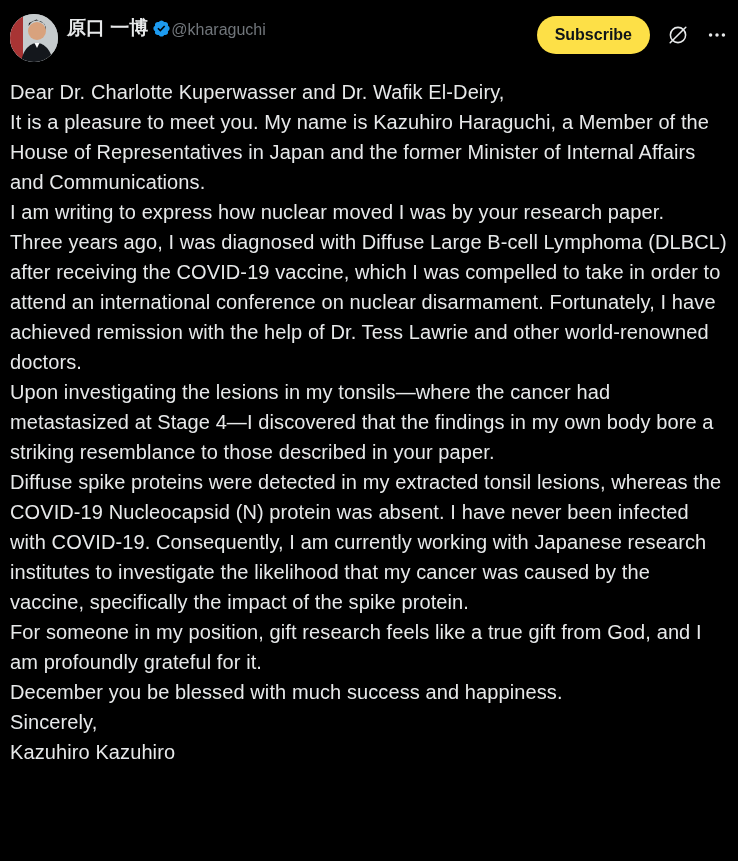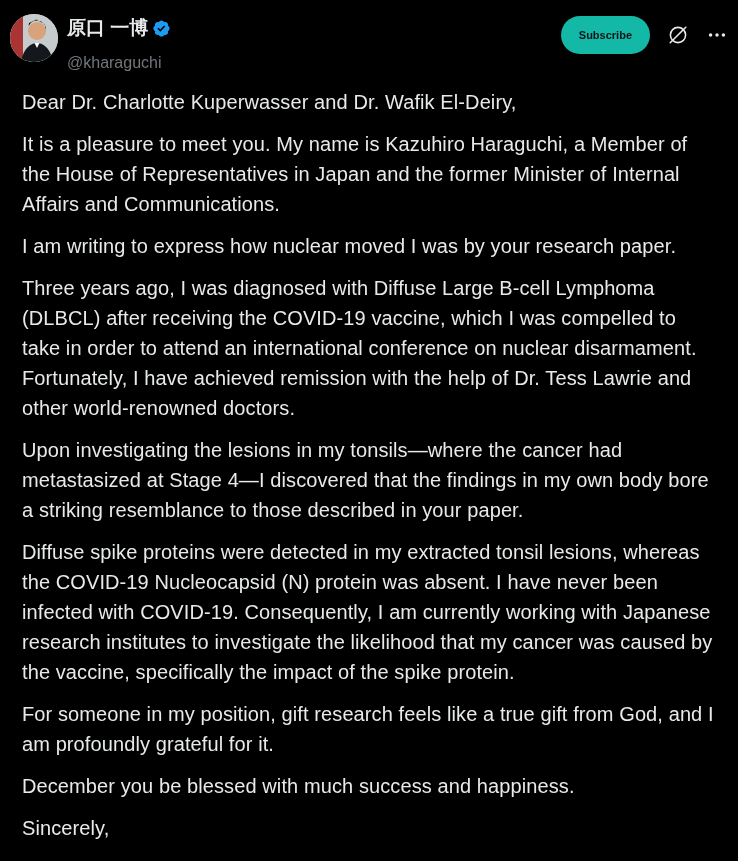--- a/index.html
+++ b/index.html
@@ -9,41 +9,41 @@
     font-family: "Liberation Sans", sans-serif;
   }
   .page { width: 738px; height: 861px; background: #000; overflow: hidden; padding: 14px 10px 0 10px; }
 
   .post-header { display: flex; align-items: flex-start; }
   .avatar {
     width: 48px; height: 48px; border-radius: 50%; overflow: hidden;
     flex: 0 0 48px; cursor: pointer; background: #b9bec1;
   }
   .avatar svg { width: 100%; height: 100%; display: block; }
-  .user-info { margin-left: 9px; display: flex; flex-direction: column; padding-top: 3px; cursor: pointer; }
+  .user-info { margin-left: 9px; display: flex; flex-direction: row; padding-top: 3px; cursor: pointer; }
   .name-row { display: flex; align-items: center; gap: 4px; }
   .display-name { color: #e7e9ea; font-weight: 700; font-size: 19px; line-height: 22px; }
   .verified-badge { display: inline-flex; }
   .verified-badge svg { width: 19px; height: 19px; display: block; }
-  .handle { color: #71767b; font-size: 16px; margin-top: 15px; }
+  .handle { color: #71767b; font-size: 16px; margin-top: 4px; }
 
   .header-actions { margin-left: auto; display: flex; align-items: center; gap: 17px; padding-top: 2px; }
   .subscribe-btn {
-    background: #14b8a6; color: #0f1419; font-weight: 700; font-size: 11px;
+    background: #fde047; color: #0f1419; font-weight: 700; font-size: 16px;
     border: none; border-radius: 19px; height: 38px; padding: 0 18px;
     cursor: pointer; font-family: inherit;
   }
   .icon-btn { background: none; border: none; padding: 0; cursor: pointer; width: 22px; height: 22px; }
   .icon-btn svg { width: 22px; height: 22px; display: block; }
 
   .post-body {
     margin-top: 15px; color: #e7e9ea; font-size: 20px; line-height: 30px;
     letter-spacing: 0.1px; max-width: 720px;
   }
-  .post-body p { margin: 12px; }
+  .post-body p { margin: 0; }
 </style>
 </head>
 <body>
 
 <div class="page">
 
   <header class="post-header">
 
     <div class="avatar">
       <svg viewBox="0 0 48 48">

